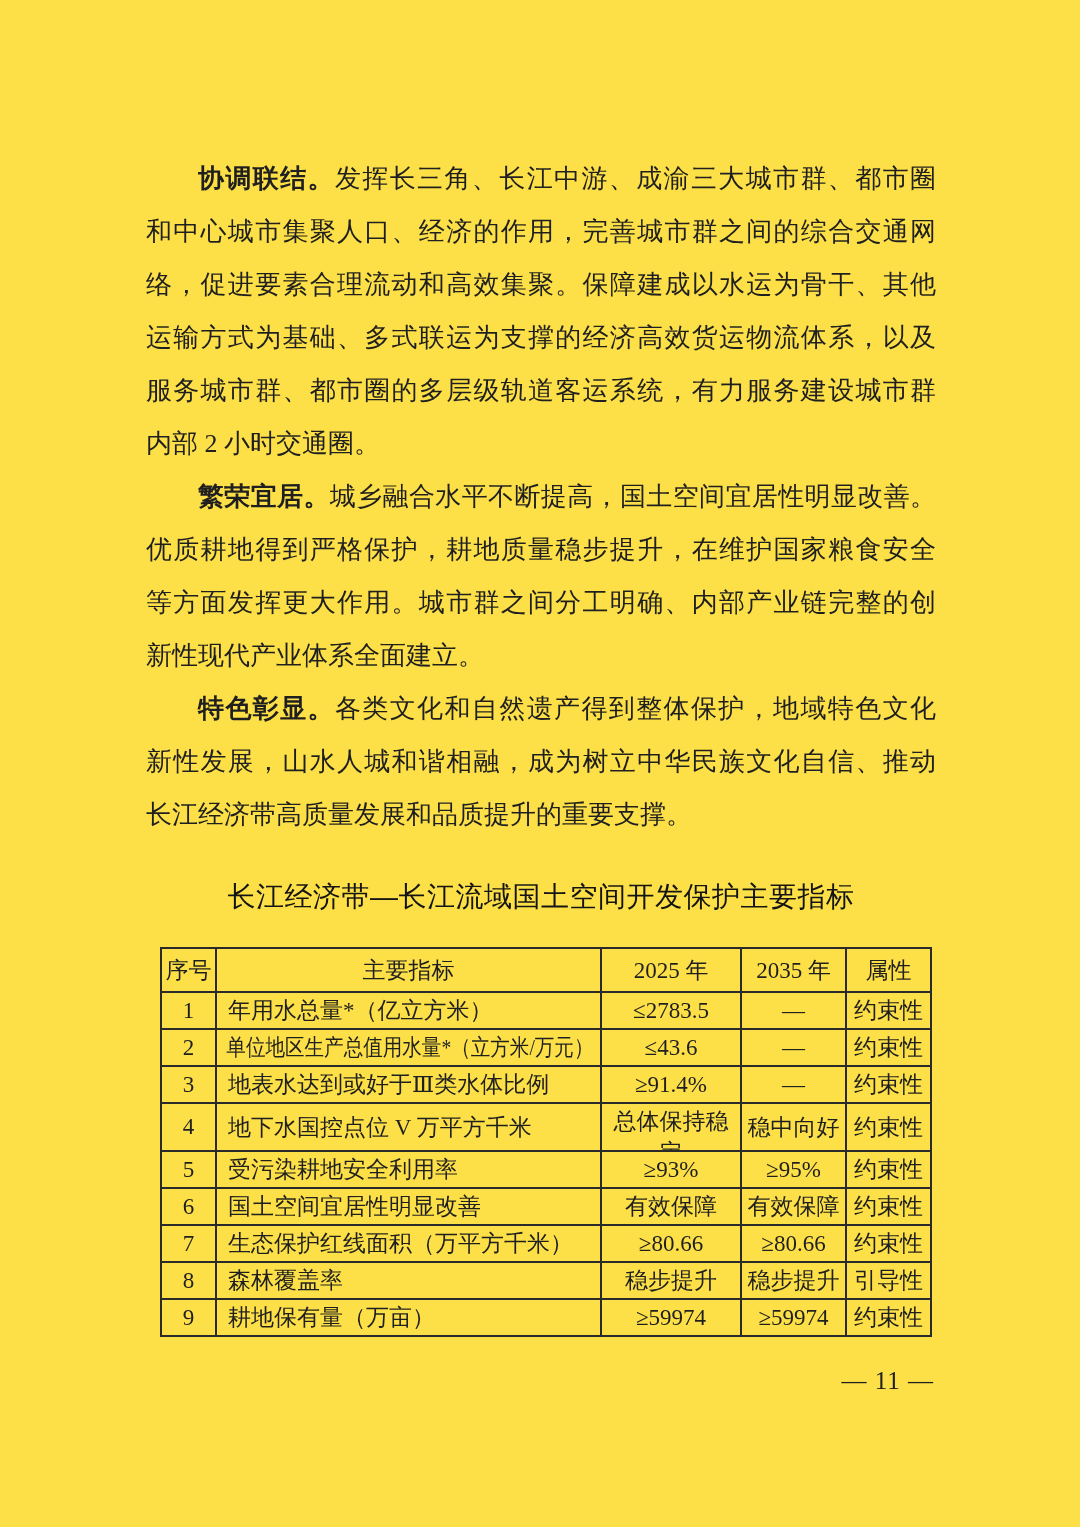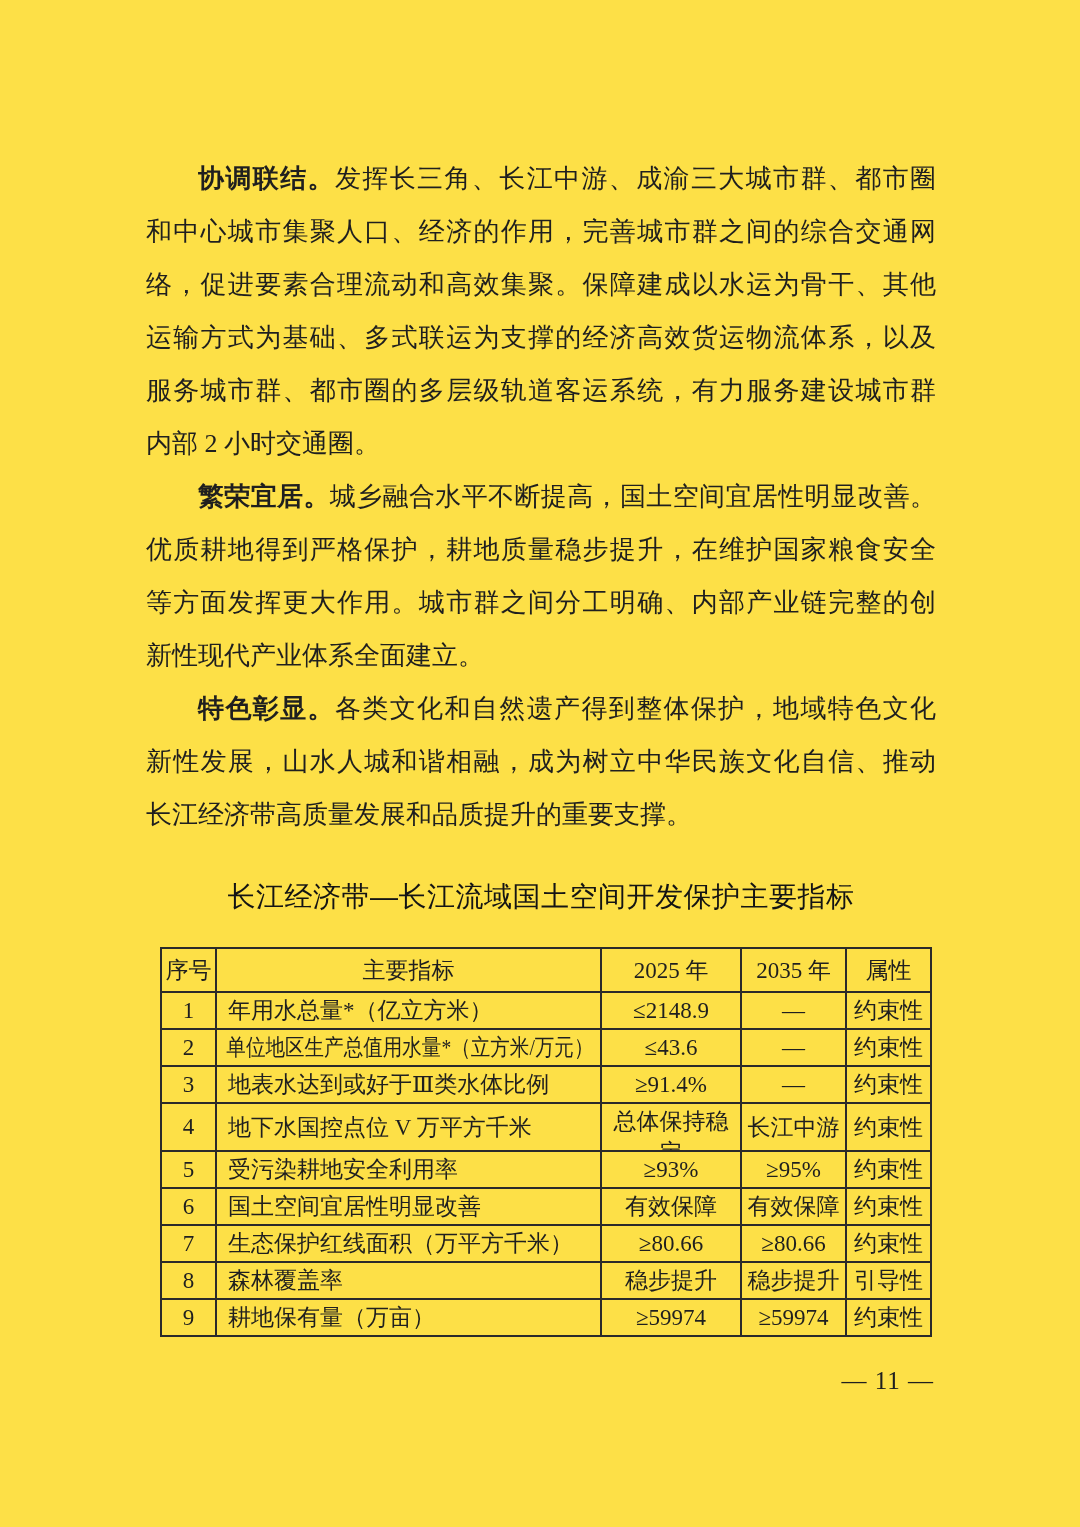--- a/index.html
+++ b/index.html
@@ -117,21 +117,21 @@
           <th>2025 年</th>
           <th>2035 年</th>
           <th>属性</th>
         </tr>
       </thead>
       <tbody>
         <tr>
           <td>1</td>
           <td class="ind"><span class="ind-inner">年用水总量*（亿立方米）</span></td>
           <td>
-              <div class="vcell">≤2148.9</div>
+              <div class="vcell">≤2783.5</div>
             </td>
           <td>
               <div class="vcell">—</div>
             </td>
           <td>约束性</td>
         </tr>
         <tr>
           <td>2</td>
           <td class="ind"><span class="ind-inner cond">单位地区生产总值用水量*（立方米/万元）</span></td>
           <td>
@@ -153,21 +153,21 @@
             </td>
           <td>约束性</td>
         </tr>
         <tr>
           <td>4</td>
           <td class="ind"><span class="ind-inner">地下水国控点位 V 万平方千米</span></td>
           <td>
               <div class="vcell">总体保持稳定</div>
             </td>
           <td>
-              <div class="vcell">长江中游</div>
+              <div class="vcell">稳中向好</div>
             </td>
           <td>约束性</td>
         </tr>
         <tr>
           <td>5</td>
           <td class="ind"><span class="ind-inner">受污染耕地安全利用率</span></td>
           <td>
               <div class="vcell">≥93%</div>
             </td>
           <td>

